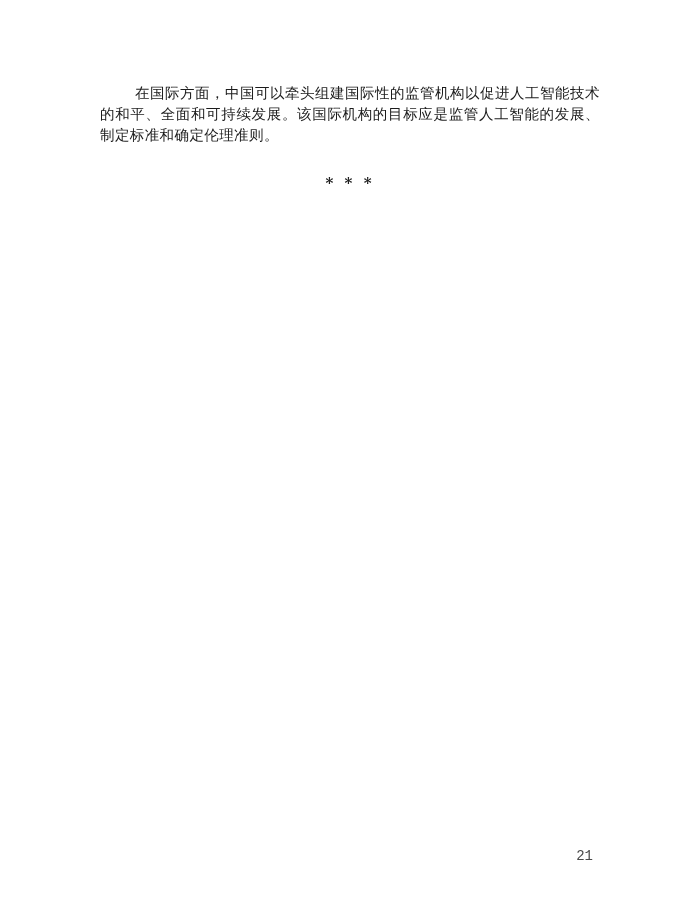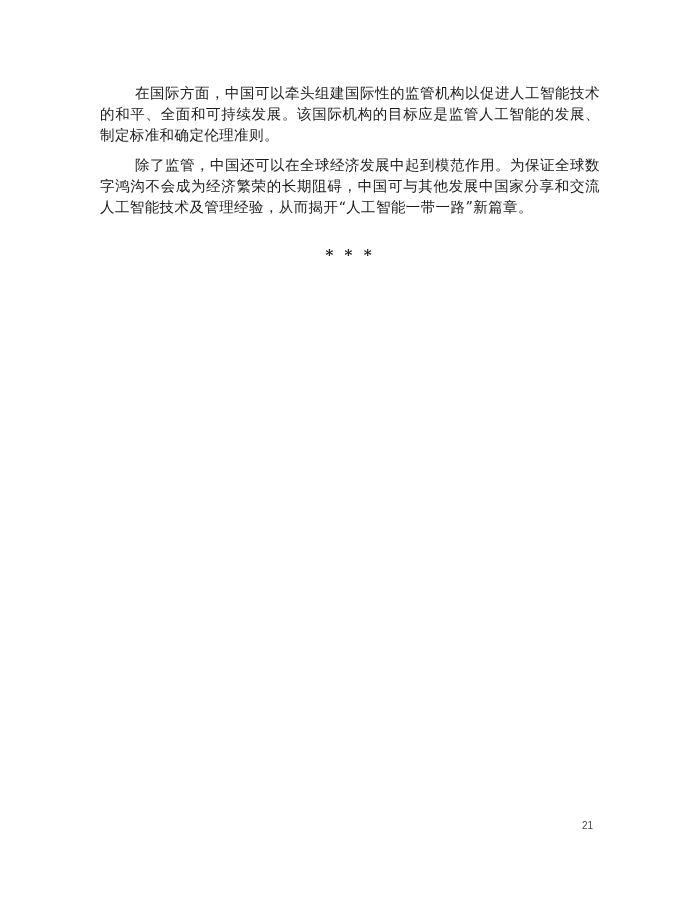--- a/index.html
+++ b/index.html
@@ -30,31 +30,30 @@
     margin: 27px 0 8px 0;
     line-height: 21px;
     font-size: 15px;
     font-weight: bold;
     letter-spacing: 3px;
     text-align: center;
     color: #1b1b1b;
   }
   .page-number {
     position: absolute;
-    top: 820px;
+    top: 850px;
     right: 107px;
-    font-size: 10px;
+    font-size: 14px;
     line-height: 12px;
     color: #4a4a4a;
-    font-family: Liberation Sans, sans-serif;
+    font-family: Liberation Mono, monospace;
   }
 </style>
 </head>
 <body>
 
 <div class="page">
   <div class="body-text">
     <p>在国际方面，中国可以牵头组建国际性的监管机构以促进人工智能技术的和平、全面和可持续发展。该国际机构的目标应是监管人工智能的发展、制定标准和确定伦理准则。</p>
-    <p>除了监管，中国还可以在全球经济发展中起到模范作用。为保证全球数字鸿沟不会成为经济繁荣的长期阻碍，中国可与其他发展中国家分享和交流人工智能技术及管理经验，从而揭开“人工智能一带一路”新篇章。</p>
     <div class="separator">* * *</div>
   </div>
   <div class="page-number">21</div>
 </div>
 
 </body></html>

